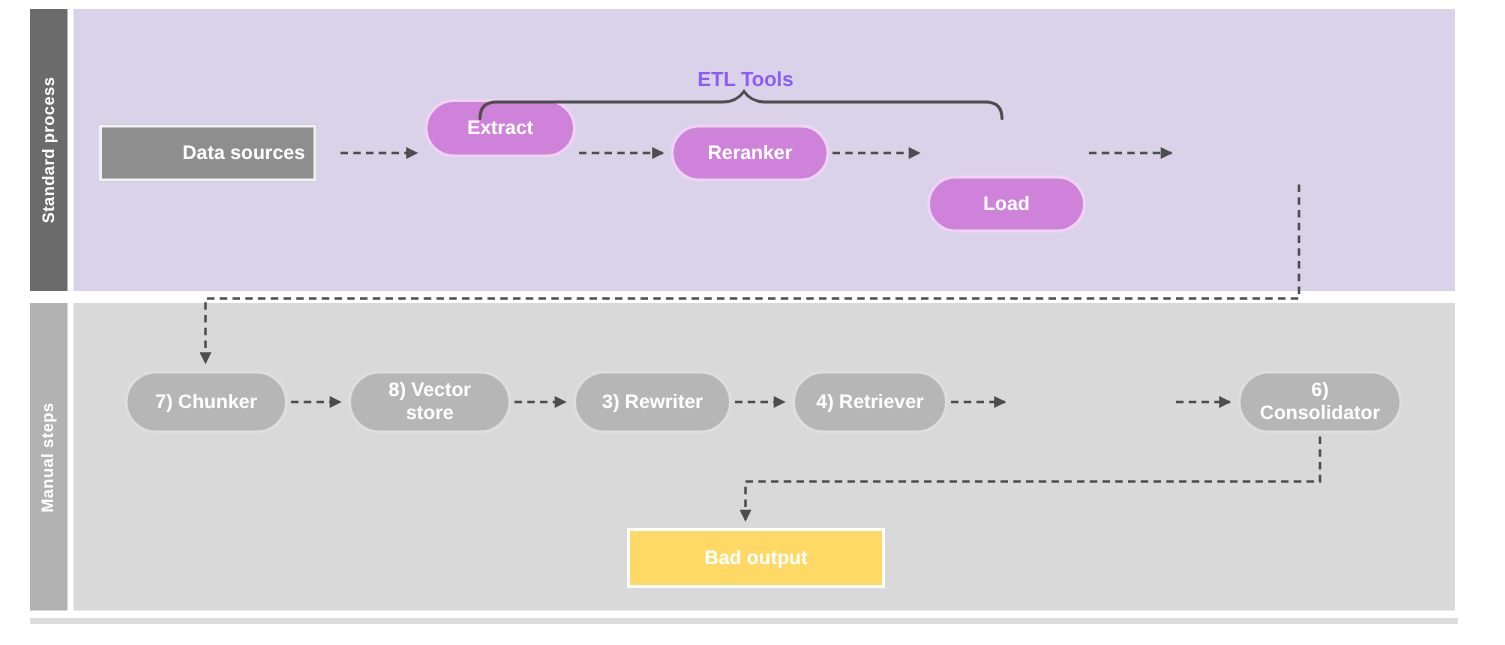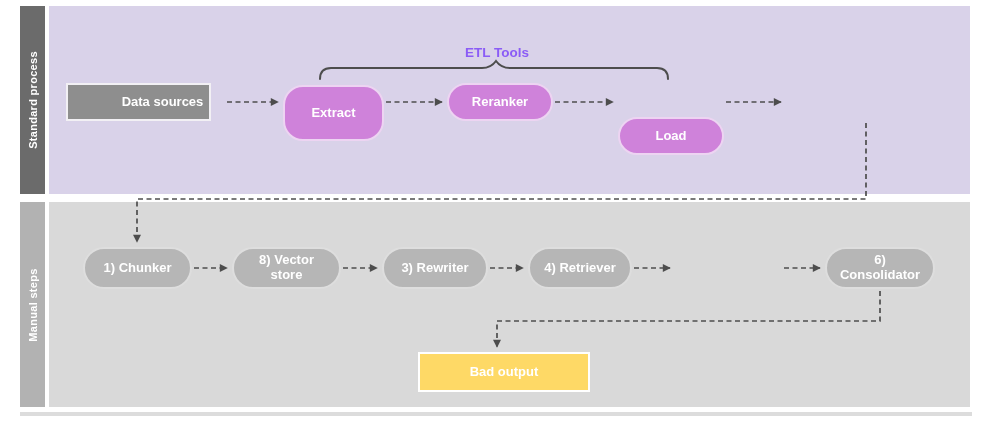--- a/index.html
+++ b/index.html
@@ -40,25 +40,25 @@
   </div>
   <div class="lane-header lane-header-manual">
     <span class="lane-label">Manual steps</span>
   </div>
 
   <div class="bottom-rule"></div>
 
   <div class="etl-label">ETL Tools</div>
 
   <div class="node rect-gray" style="left:66px;top:83px;width:145px;height:38px;padding-left:48px;">Data sources</div>
-  <div class="node pill-purple" style="left:283px;top:85px;width:101px;height:56px;">Extract</div>
+  <div class="node pill-purple" style="left:283px;top:66px;width:101px;height:39px;">Extract</div>
   <div class="node pill-purple" style="left:447px;top:83px;width:106px;height:38px;">Reranker</div>
   <div class="node pill-purple" style="left:618px;top:83px;width:106px;height:38px;margin-top:34px;">Load</div>
 
-  <div class="node pill-gray" style="left:83px;top:247px;width:109px;height:42px;">1) Chunker</div>
+  <div class="node pill-gray" style="left:83px;top:247px;width:109px;height:42px;">7) Chunker</div>
   <div class="node pill-gray" style="left:232px;top:247px;width:109px;height:42px;">8) Vector store</div>
   <div class="node pill-gray" style="left:382px;top:247px;width:106px;height:42px;">3) Rewriter</div>
   <div class="node pill-gray" style="left:528px;top:247px;width:104px;height:42px;">4) Retriever</div>
   <div class="node pill-gray" style="left:825px;top:247px;width:110px;height:42px;">6) Consolidator</div>
 
   <div class="node rect-yellow" style="left:418px;top:352px;width:172px;height:40px;">Bad output</div>
 
   <svg class="overlay" width="1003" height="430" viewBox="0 0 1003 430">
     <defs>
       <marker id="arrow" viewBox="0 0 10 10" refX="9" refY="5" markerWidth="9" markerHeight="8" markerUnits="userSpaceOnUse" orient="auto">

